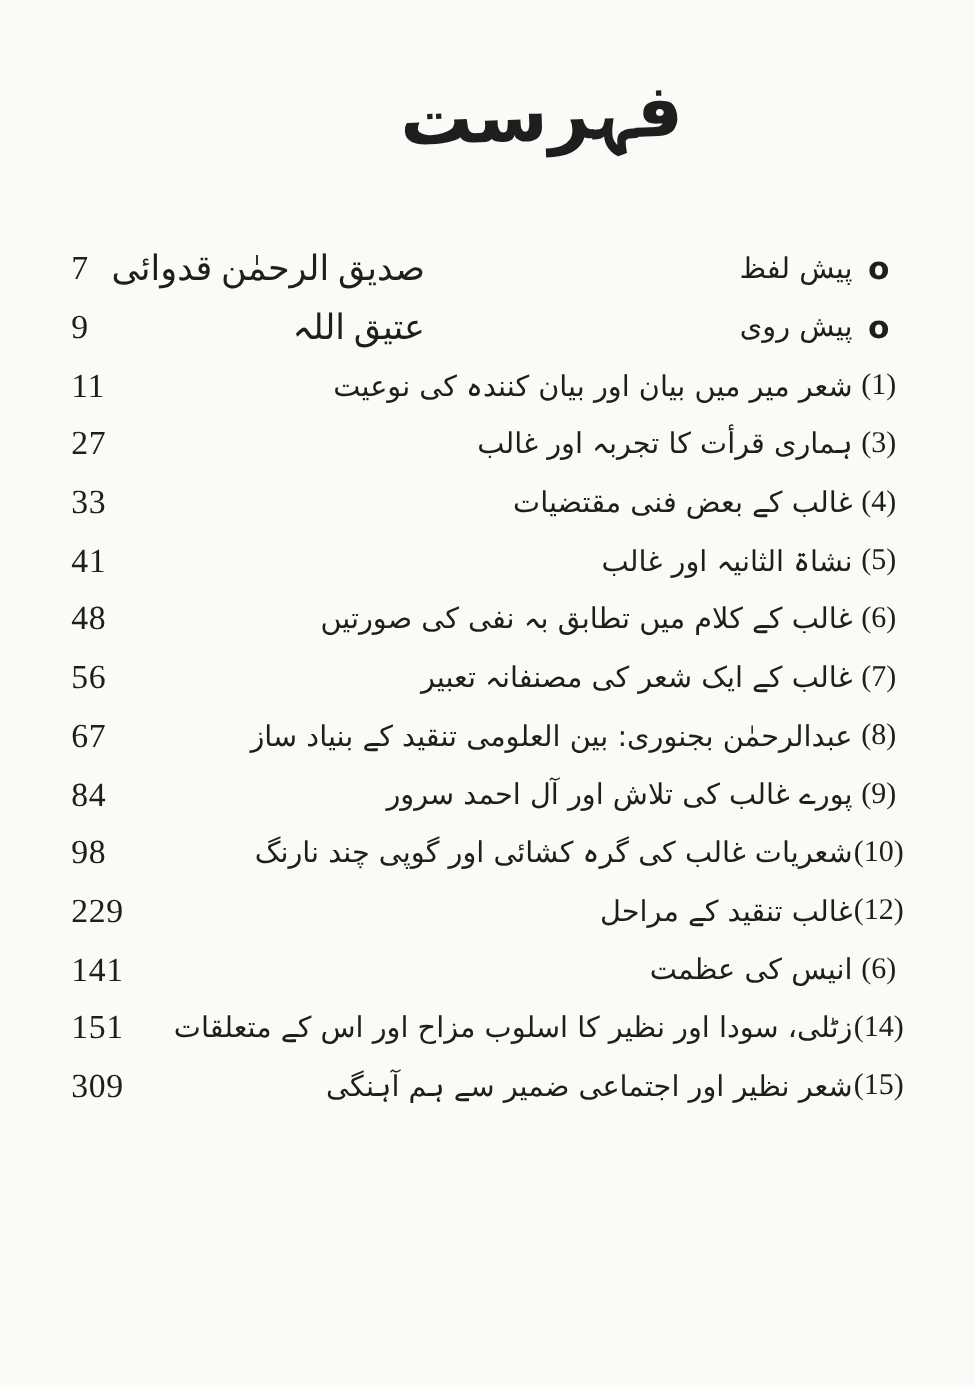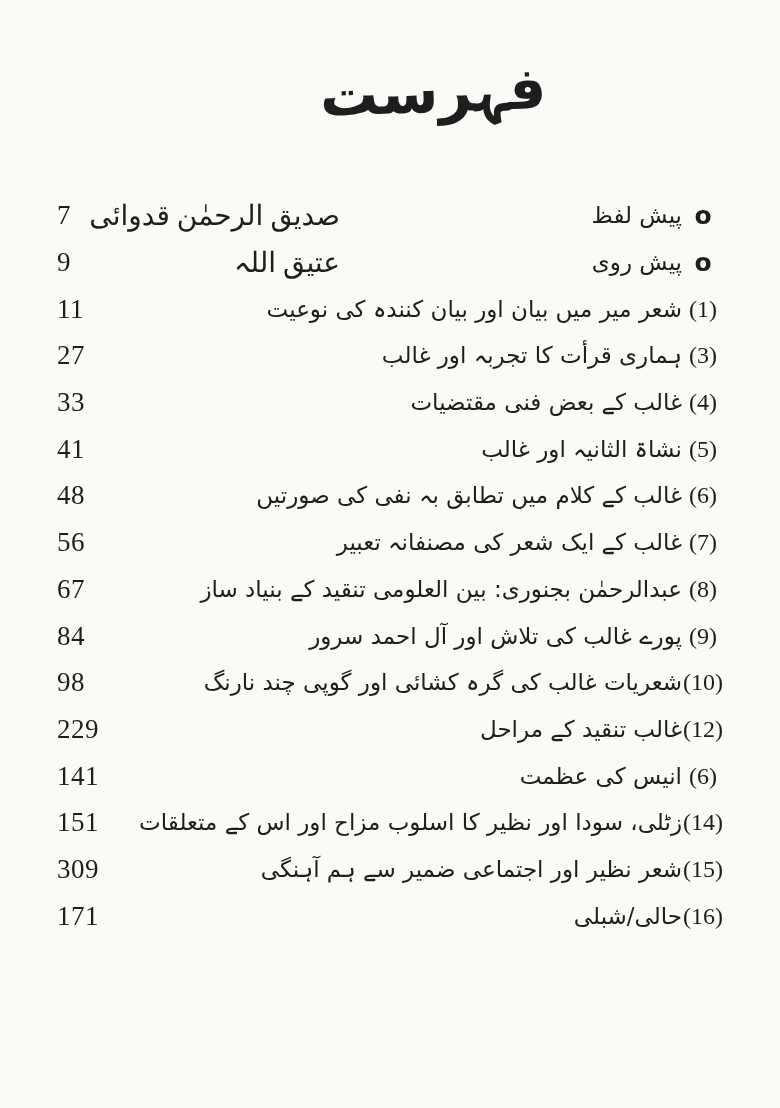--- a/index.html
+++ b/index.html
@@ -185,20 +185,15 @@
       <span class="title">زٹلی، سودا اور نظیر کا اسلوب مزاح اور اس کے متعلقات</span>
       <span class="marker">(14)</span>
     </div>
 
     <div class="row">
       <span class="pageno">309</span>
       <span class="title">شعر نظیر اور اجتماعی ضمیر سے ہم آہنگی</span>
       <span class="marker">(15)</span>
     </div>
 
-    <div class="row">
-      <span class="pageno">171</span>
-      <span class="title">حالی/شبلی</span>
-      <span class="marker">(16)</span>
-    </div>
 
   </div>
 </div>
 
 </body></html>

